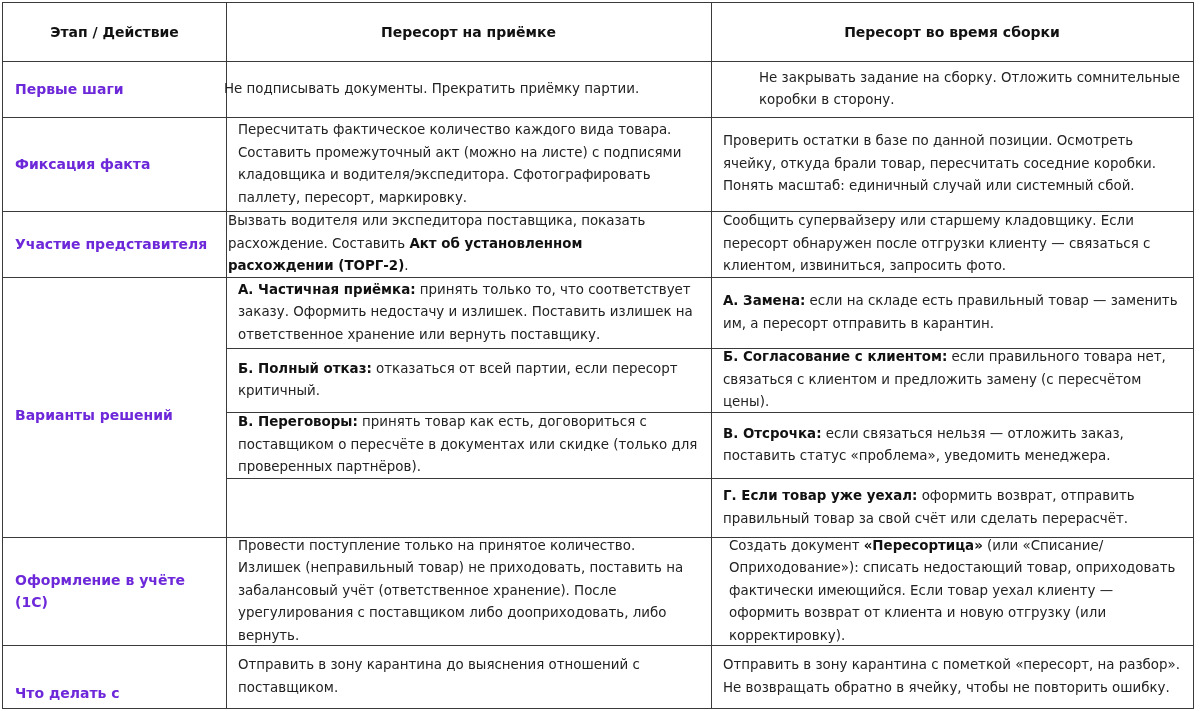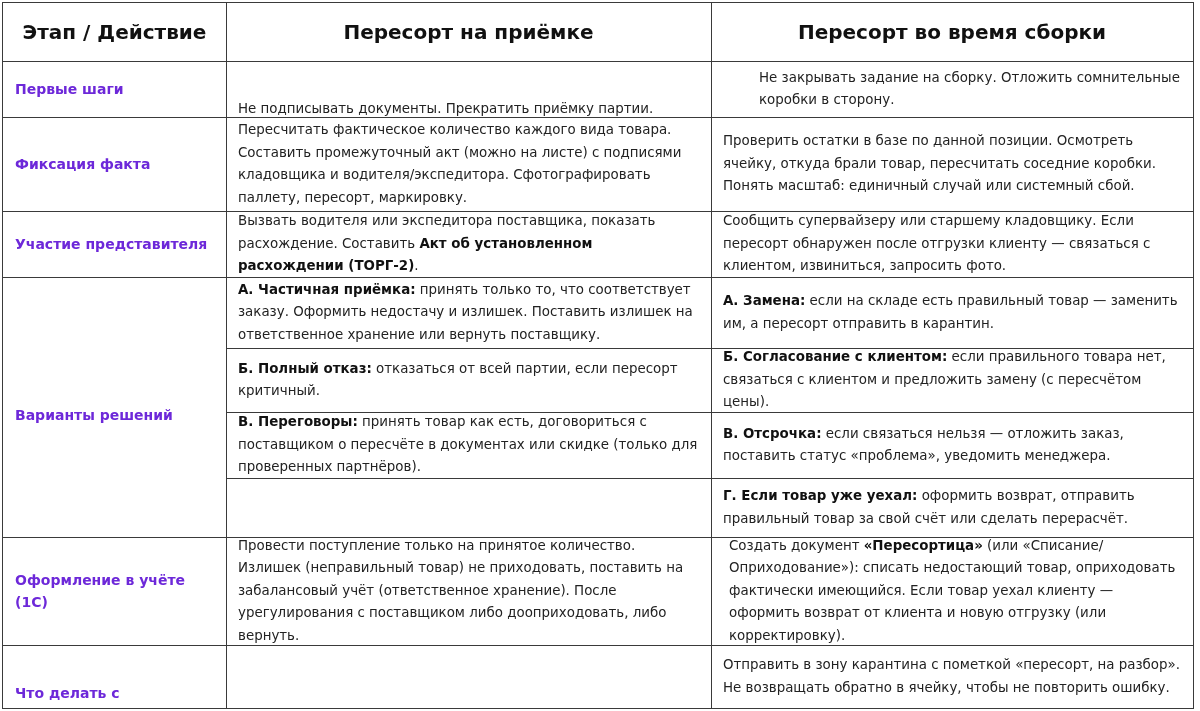--- a/index.html
+++ b/index.html
@@ -4,21 +4,21 @@
 <style>
   html, body { margin: 0; padding: 0; background: #ffffff; }
   body { width: 1200px; height: 711px; overflow: hidden; position: relative;
          font-family: "DejaVu Sans", "Liberation Sans", sans-serif; color: #1a1a1a; }
   #tbl { position: absolute; left: 2px; top: 2px; width: 1192px; height: 707px;
          border: 1.5px solid #3a3a3a; box-sizing: border-box; }
   .cell { position: absolute; box-sizing: border-box; display: flex; align-items: center;
           padding: 0 12px; font-size: 13.4px; line-height: 22.5px; color: #222; }
   .hline { position: absolute; height: 0; border-top: 1.5px solid #3a3a3a; }
   .vline { position: absolute; width: 0; border-left: 1.5px solid #3a3a3a; }
-  .hdr { justify-content: center; font-weight: bold; font-size: 20px; color: #111; }
+  .hdr { justify-content: center; font-weight: bold; font-size: 14px; color: #111; }
   .stage { font-weight: bold; font-size: 14px; color: #6d28d9; }
   .txt b { font-weight: bold; color: #111; }
   .txt { display: block; }
 </style>
 </head>
 <body>
 
 <div id="tbl">
 
   <div class="vline" style="left:223px; top:0; height:705px;"></div>
@@ -40,41 +40,41 @@
   <div class="cell hdr" style="left:223px; top:0; width:485px; height:58px;">
       <span>Пересорт на приёмке</span>
     </div>
   <div class="cell hdr" style="left:708px; top:0; width:482px; height:58px;">
       <span>Пересорт во время сборки</span>
     </div>
 
   <div class="cell stage" style="left:0; top:58px; width:223px; height:56px;">
       <span>Первые шаги</span>
     </div>
-  <div class="cell" style="left:223px; top:58px; width:485px; height:56px;margin-top:20px;">
+  <div class="cell" style="left:209px; top:58px; width:485px; height:56px;">
       <span class="txt">Не подписывать документы. Прекратить приёмку партии.</span>
     </div>
   <div class="cell" style="left:724px; top:58px; width:482px; height:56px;padding-left:32px;">
       <span class="txt">Не закрывать задание на сборку. Отложить сомнительные коробки в сторону.</span>
     </div>
 
   <div class="cell stage" style="left:0; top:114px; width:223px; height:94px;">
       <span>Фиксация факта</span>
     </div>
   <div class="cell" style="left:223px; top:114px; width:485px; height:94px;">
       <span class="txt">Пересчитать фактическое количество каждого вида товара. Составить промежуточный акт (можно на листе) с подписями кладовщика и водителя/экспедитора. Сфотографировать паллету, пересорт, маркировку.</span>
     </div>
   <div class="cell" style="left:708px; top:114px; width:482px; height:94px;">
       <span class="txt">Проверить остатки в базе по данной позиции. Осмотреть ячейку, откуда брали товар, пересчитать соседние коробки. Понять масштаб: единичный случай или системный сбой.</span>
     </div>
 
   <div class="cell stage" style="left:0; top:208px; width:223px; height:66px;">
       <span>Участие представителя</span>
     </div>
-  <div class="cell" style="left:223px; top:208px; width:485px; height:66px;">
+  <div class="cell" style="left:213px; top:208px; width:485px; height:66px;">
     <span class="txt"><span>Вызвать водителя или экспедитора поставщика, показать расхождение. Составить </span><b>Акт об установленном расхождении (ТОРГ-2)</b><span>.</span></span>
   </div>
   <div class="cell" style="left:708px; top:208px; width:482px; height:66px;">
       <span class="txt">Сообщить супервайзеру или старшему кладовщику. Если пересорт обнаружен после отгрузки клиенту — связаться с клиентом, извиниться, запросить фото.</span>
     </div>
 
   <div class="cell stage" style="left:0; top:274px; width:223px; height:260px;margin-top:8px;">
       <span>Варианты решений</span>
     </div>
 
@@ -108,17 +108,20 @@
   <div class="cell" style="left:223px; top:534px; width:485px; height:108px;">
       <span class="txt">Провести поступление только на принятое количество. Излишек (неправильный товар) не приходовать, поставить на забалансовый учёт (ответственное хранение). После урегулирования с поставщиком либо дооприходовать, либо вернуть.</span>
     </div>
   <div class="cell" style="left:708px; top:534px; width:482px; height:108px;padding-left:18px;">
     <span class="txt"><span>Создать документ </span><b>«Пересортица»</b><span> (или «Списание/Оприходование»): списать недостающий товар, оприходовать фактически имеющийся. Если товар уехал клиенту — оформить возврат от клиента и новую отгрузку (или корректировку).</span></span>
   </div>
 
   <div class="cell stage" style="left:0; top:642px; width:223px; height:63px;margin-top:28px;">
       <span>Что делать с неправильным товаром</span>
     </div>
+  <div class="cell" style="left:223px; top:642px; width:485px; height:63px;">
+      <span class="txt">Отправить в зону карантина до выяснения отношений с поставщиком.</span>
+    </div>
   <div class="cell" style="left:708px; top:642px; width:482px; height:63px;">
       <span class="txt">Отправить в зону карантина с пометкой «пересорт, на разбор». Не возвращать обратно в ячейку, чтобы не повторить ошибку.</span>
     </div>
 
 </div>
 
 </body></html>

